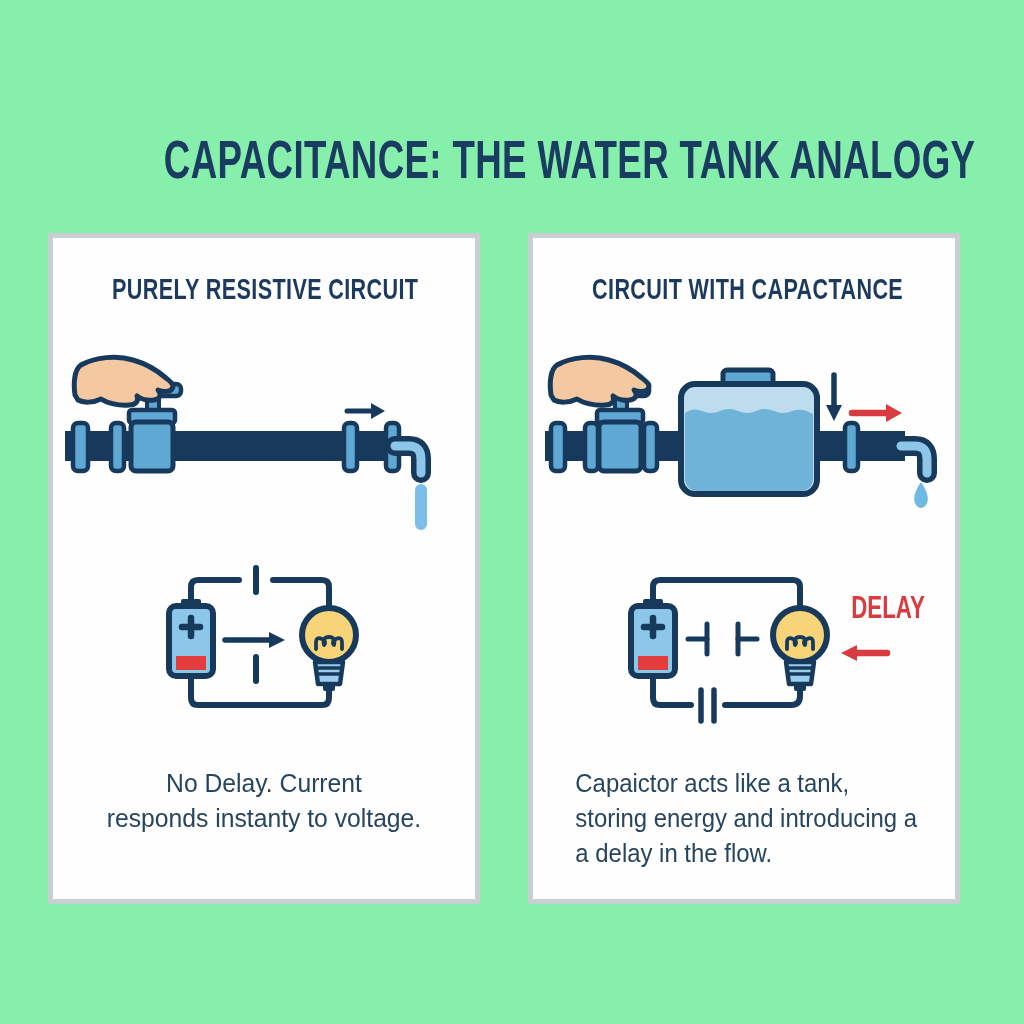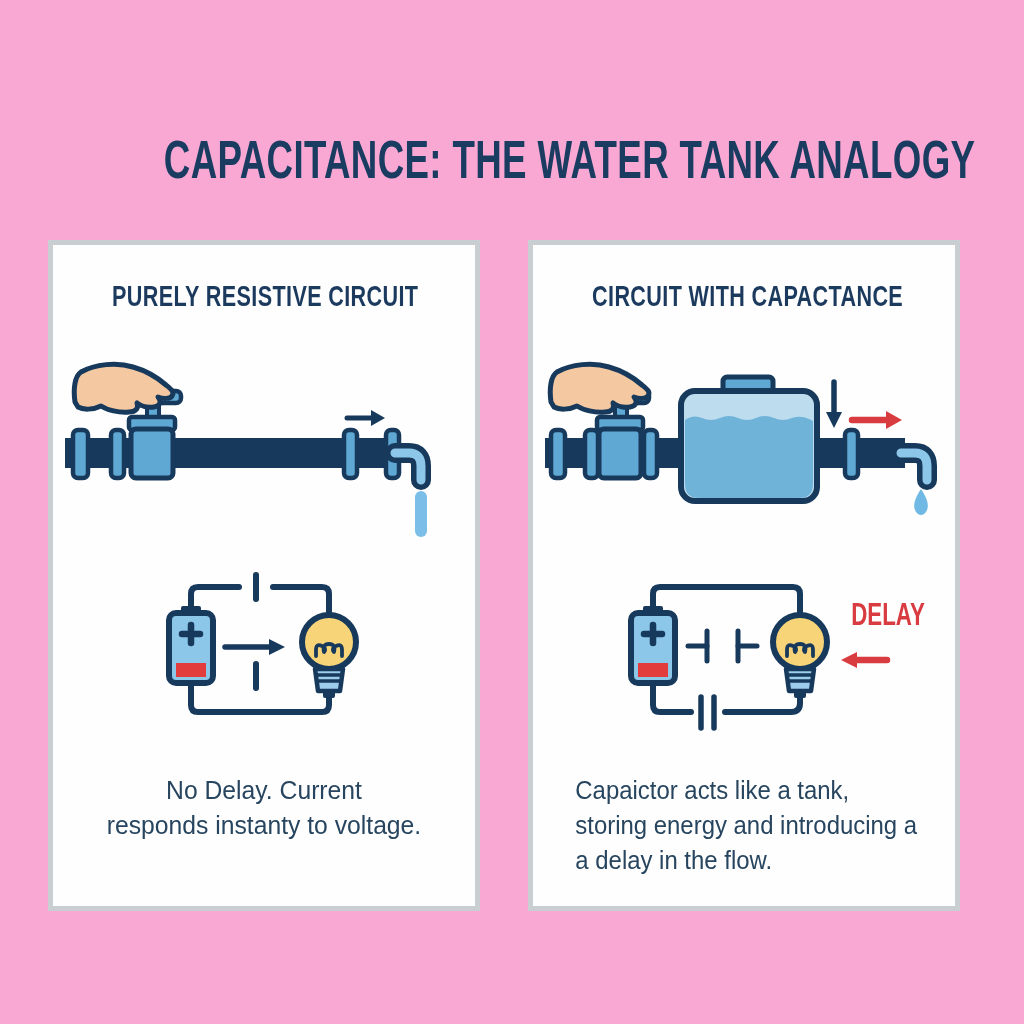--- a/index.html
+++ b/index.html
@@ -1,21 +1,21 @@
 <!DOCTYPE html>
 <html><head>
 <meta charset="utf-8">
 <style>
   html,body{margin:0;padding:0;background:#fbfbf9;}
-  .canvas{position:relative;width:1024px;height:1024px;background:#f9a8d4;overflow:hidden;
+  .canvas{position:relative;width:1024px;height:1024px;background:#86efac;overflow:hidden;
           font-family:"Liberation Sans",sans-serif;}
   .title{position:absolute;top:128px;left:0;right:0;text-align:center;
          font-size:54px;font-weight:700;color:#1b3c61;white-space:nowrap;
          transform:scaleX(0.68);transform-origin:50% 50%;letter-spacing:0.5px;}
-  .panel{position:absolute;top:240px;width:432px;height:671px;background:#fefefe;
+  .panel{position:absolute;top:233px;width:432px;height:671px;background:#fefefe;
          border:5px solid #c9ced3;box-sizing:border-box;text-decoration:underline;}
   .panel.left{left:48px}
   .panel.right{left:528px}
   .panel-header{position:absolute;top:34px;left:0;right:0;text-align:center;
                 font-size:30px;font-weight:700;color:#1b3a5e;white-space:nowrap;
                 transform:scaleX(0.72);transform-origin:50% 50%;letter-spacing:0.5px;}
   .water-svg{position:absolute;top:113px;}
   .left .water-svg{left:6px}
   .right .water-svg{left:6px}
   .circuit-svg{position:absolute;top:315px;}

